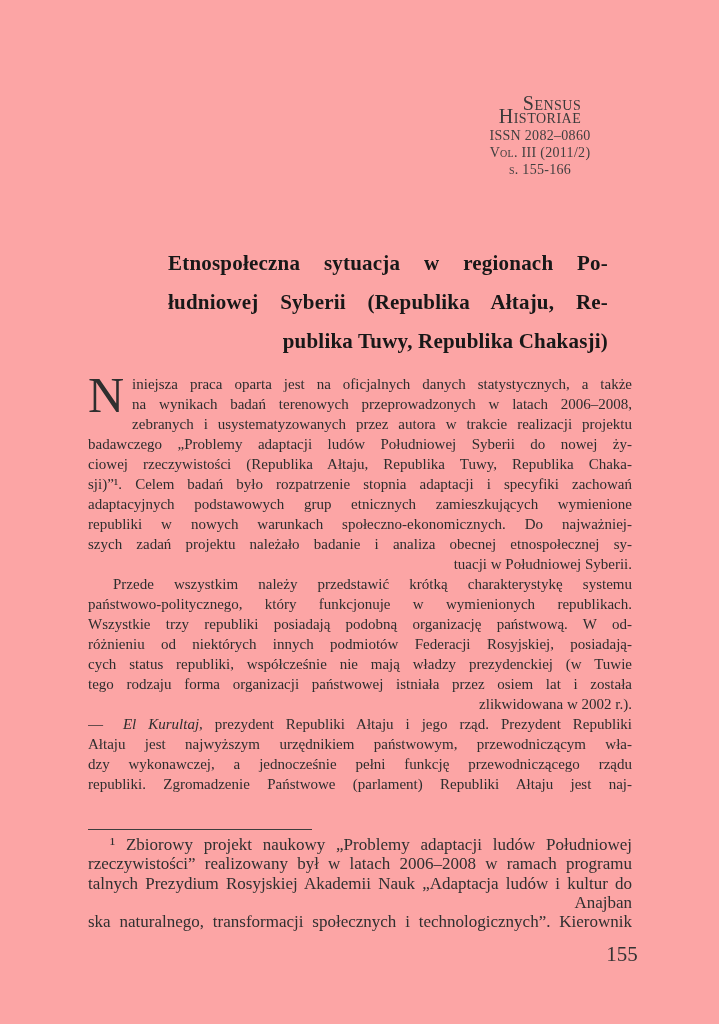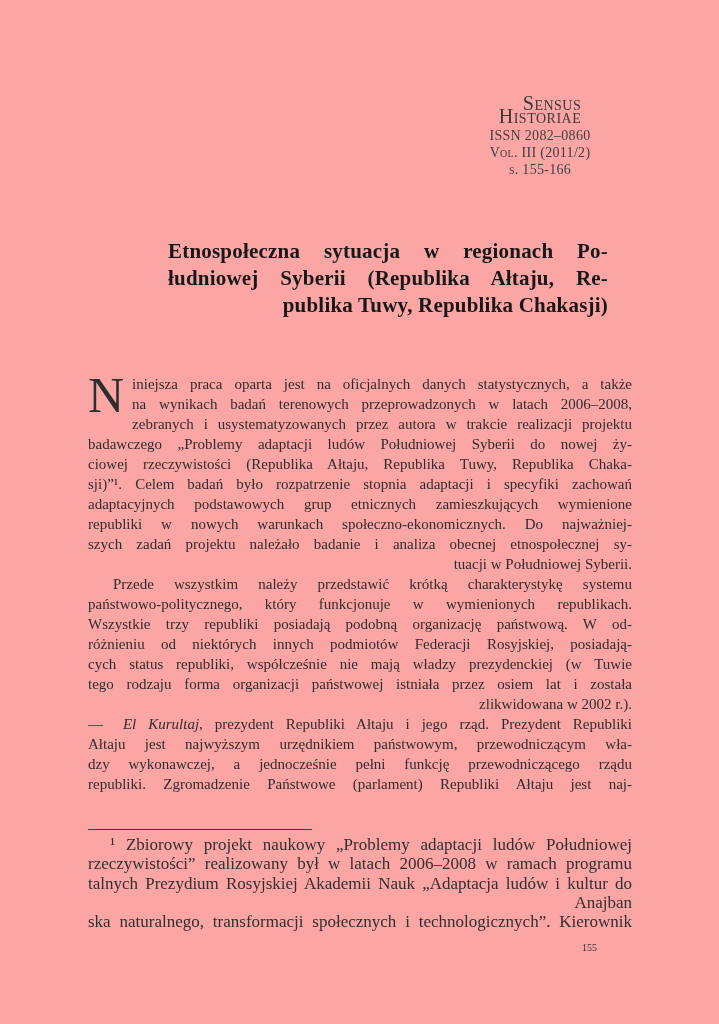--- a/index.html
+++ b/index.html
@@ -21,21 +21,21 @@
   
   .author{position:absolute;top:182px;left:168px;color:#353535;}
   .author .name{font-size:18px;line-height:22px;}
   .author .affil{font-size:15px;line-height:18px;color:#474747;}
   
   .title{
     position:absolute;top:238px;left:168px;width:440px;
     font-weight:bold;font-size:21px;line-height:27px;color:#181818;
     letter-spacing:0.2px;
   }
-  .title .tline{height:27px;overflow:hidden;}
+  .title .tline{height:27px;overflow:hidden;margin-top:12px;}
   
   .bodytext{
     position:absolute;top:374px;left:88px;width:544px;
     font-size:15px;line-height:20px;color:#2e2e2e;
   }
   .bodytext .tline{height:20px;overflow:hidden;}
   .tline{text-align:right;}
   .tline.just{text-align:justify;text-align-last:justify;}
   .tline.indent{padding-left:25px;}
   .dropcap{
@@ -48,21 +48,21 @@
   .fnsep{position:absolute;top:829px;left:88px;width:224px;border-top:1.5px solid #3d3d3d;}
   .footnote{
     position:absolute;top:835px;left:88px;width:544px;
     font-size:17px;line-height:19.3px;color:#303030;
   }
   .footnote .tline{height:19.3px;overflow:hidden;}
   .footnote .tline.indent{padding-left:22px;}
   
   .pagenum{
     position:absolute;top:942px;left:582px;width:80px;
-    text-align:left;font-size:10px;color:#333333;
+    text-align:center;font-size:21px;color:#333333;
   }
 </style>
 </head>
 <body>
 
 <div class="page">
 
   <div class="jheader">
     <div class="jlogo">
       <div>Sensus</div>

